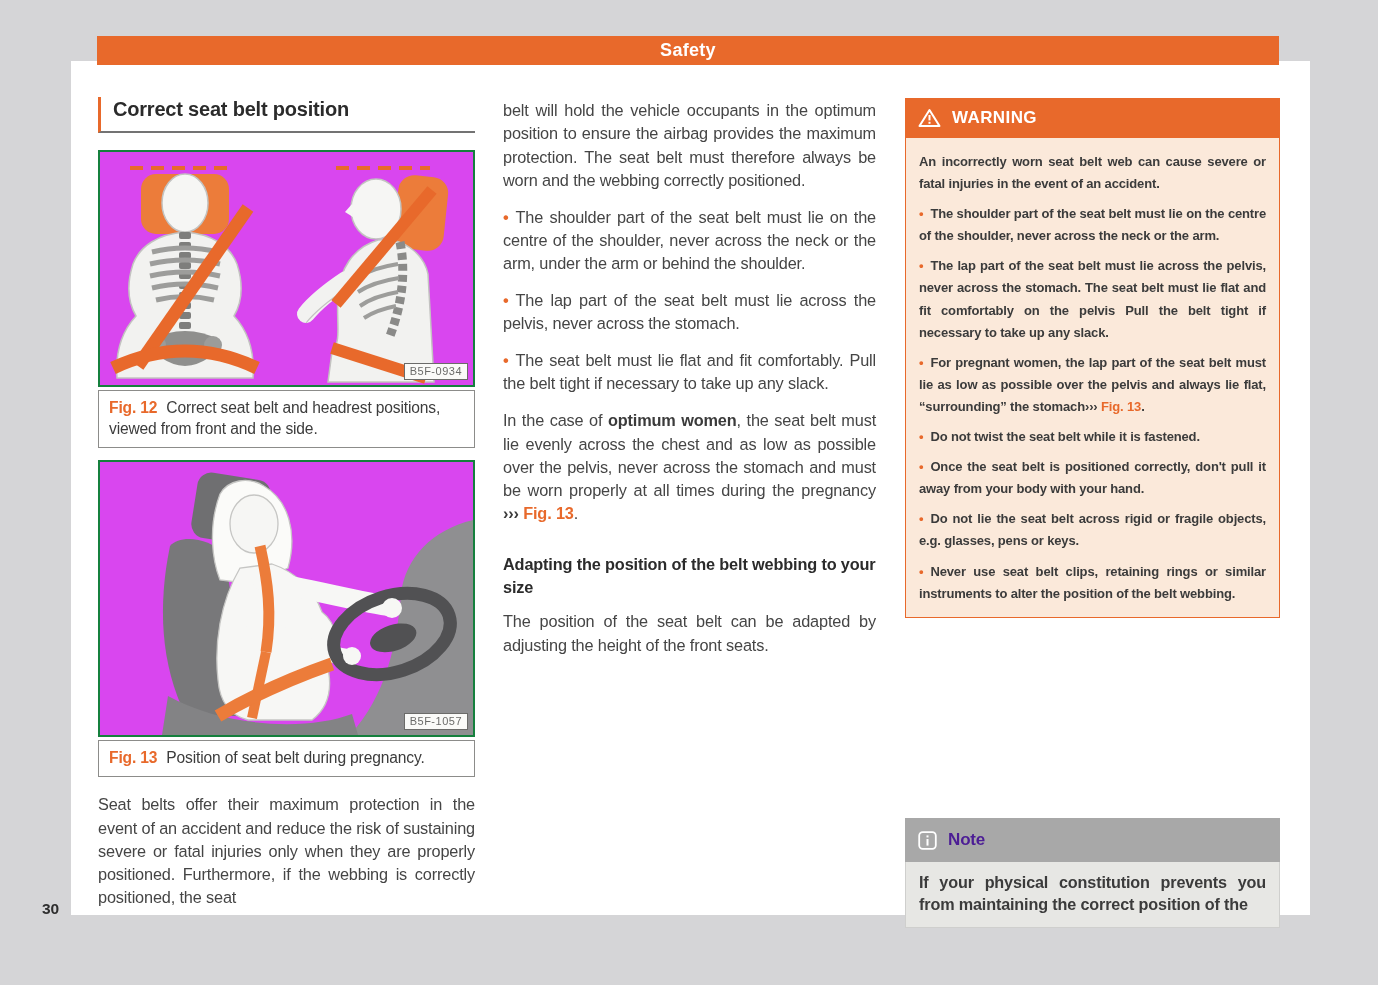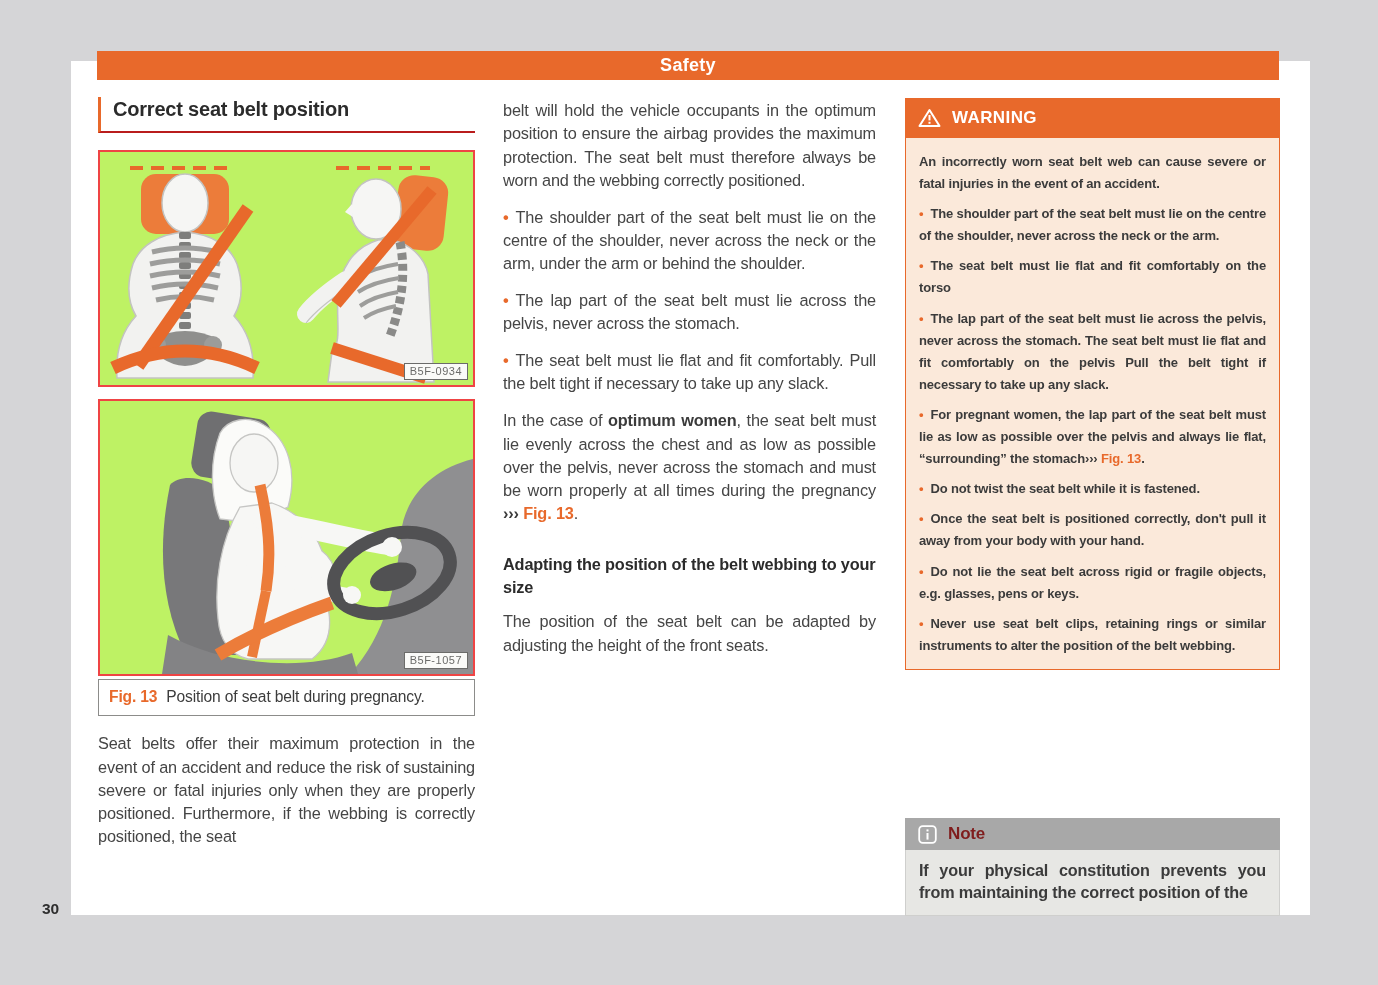--- a/index.html
+++ b/index.html
@@ -5,39 +5,39 @@
   * { margin:0; padding:0; box-sizing:border-box; }
   html,body { background:#c9c9cb; }
   .canvas {
     position:relative; width:1378px; height:985px; overflow:hidden;
     background:#d5d5d7;
     font-family:"Liberation Sans", sans-serif;
     color:#454545;
   }
   .page { position:absolute; left:71px; top:61px; width:1239px; height:854px; background:#ffffff; }
   .safety-bar {
-    position:absolute; left:97px; top:51px; width:1182px; height:29px;
+    position:absolute; left:97px; top:36px; width:1182px; height:29px;
     background:#e8692b; color:#fff; display:flex; align-items:center; justify-content:center;
     font-weight:bold; font-size:18px; letter-spacing:.3px;
   }
   .pagenum { position:absolute; left:42px; top:900px; font-size:15.5px; font-weight:bold; color:#2e2e2e; }
 
   
   .col { position:absolute; text-align:justify; font-size:16.3px; line-height:23.3px; letter-spacing:-0.15px; }
   .col-left  { left:98px;  top:97px; width:377px; }
   .col-mid   { left:503px; top:99px; width:373px; }
   .col-right { left:905px; top:98px; width:375px; text-align:left; }
 
   
   .heading {
     font-size:20px; font-weight:bold; color:#2b2b2b; letter-spacing:-0.2px;
-    border-left:3px solid #e8692b; border-bottom:2px solid #b91c1c;
+    border-left:3px solid #e8692b; border-bottom:2px solid #737373;
     padding:1px 0 10px 12px; margin-bottom:17px; text-align:left;
   }
-  .figure { position:relative; border:2px solid #ef4444; background:#bef264; overflow:hidden; }
+  .figure { position:relative; border:2px solid #15803d; background:#d946ef; overflow:hidden; }
   .fig12 { height:237px; }
   .fig13 { height:277px; margin-top:12px; }
   .figure svg { display:block; width:100%; height:100%; }
   .figcode {
     position:absolute; right:5px; bottom:5px; background:#fafaf8; border:1px solid #6b6b69;
     font-size:11px; line-height:15px; color:#6b6b69; padding:0 5px; letter-spacing:.5px;
   }
   .caption {
     border:1px solid #8c8c8a; margin-top:3px; padding:6px 10px 8px;
     font-size:15.6px; line-height:21px; color:#3c3c3c; text-align:left;
@@ -62,22 +62,22 @@
     background:#fbe9da; border:1px solid #e8692b; border-top:none;
     padding:13px 13px 12px; font-weight:bold; color:#3b3b3b;
     font-size:13px; line-height:22.1px; text-align:justify; letter-spacing:-0.15px;
   }
   .warnbody p { margin:0 0 8px; }
   .warnbody p:last-child { margin-bottom:0; }
 
   
   .notebox { position:absolute; left:0; top:720px; width:375px; }
   .notehead {
-    background:#a8a8a8; height:32px; display:flex; align-items:center; gap:11px;
-    padding-left:13px; color:#7f1d1d; font-weight:bold; font-size:17px;
+    background:#a8a8a8; height:44px; display:flex; align-items:center; gap:11px;
+    padding-left:13px; color:#4c1d95; font-weight:bold; font-size:17px;
   }
   .notebody {
     background:#e7e7e4; border:1px solid #cfcfcd; border-top:none;
     padding:9px 13px 11px; font-weight:600; color:#3b3b3b;
     font-size:16.2px; line-height:22.3px; text-align:justify; letter-spacing:-0.15px;
   }
 </style>
 </head>
 <body>
 
@@ -146,20 +146,21 @@
             <path d="M299 126 Q 273 130 258 140"></path>
           <path d="M298 140 Q 274 144 260 154"></path>
             <path d="M296 154 Q 276 158 264 166"></path>
         </g>
 
         <line x1="332" y1="38" x2="236" y2="152" stroke="#e8692b" stroke-width="12"></line>
         <line x1="232" y1="196" x2="326" y2="226" stroke="#e8692b" stroke-width="12"></line>
       </svg>
       <div class="figcode">B5F-0934</div>
     </div>
+    <div class="caption"><span class="figlabel">Fig. 12</span><span>Correct seat belt and headrest positions, viewed from front and the side.</span></div>
 
     <div class="figure fig13">
       <svg viewBox="0 0 373 273">
 
         <path d="M373 58 L 373 273 L 250 273 C 286 234 297 182 301 132 C 305 96 332 68 373 58 Z" fill="#8f8f91"></path>
 
         <rect x="94" y="14" width="74" height="66" rx="14" fill="#6f6f71" transform="rotate(9 131 47)"></rect>
         <rect x="122" y="76" width="13" height="18" fill="#6f6f71"></rect>
         <path d="M70 84 C 58 142 60 202 86 254 L 152 254 L 124 92 C 110 76 80 72 70 84 Z" fill="#78787a"></path>
         <path d="M68 234 C 122 264 204 270 252 252 L 258 273 L 62 273 Z" fill="#838385"></path>
@@ -212,21 +213,20 @@
         <svg width="23" height="20" viewBox="0 0 23 20">
           <path d="M11.5 2 L21.5 18 H1.5 Z" fill="none" stroke="#fff" stroke-width="2" stroke-linejoin="round"></path>
           <rect x="10.5" y="7" width="2" height="5.4" fill="#fff"></rect>
           <rect x="10.5" y="13.8" width="2" height="2" fill="#fff"></rect>
         </svg>
         <span>WARNING</span>
       </div>
       <div class="warnbody">
         <p>An incorrectly worn seat belt web can cause severe or fatal injuries in the event of an accident.</p>
         <p><span class="dot">•</span><span>The shoulder part of the seat belt must lie on the centre of the shoulder, never across the neck or the arm.</span></p>
-        <p><span class="dot">•</span><span>The seat belt must lie flat and fit comfortably on the torso</span></p>
         <p><span class="dot">•</span><span>The lap part of the seat belt must lie across the pelvis, never across the stomach. The seat belt must lie flat and fit comfortably on the pelvis Pull the belt tight if necessary to take up any slack.</span></p>
         <p><span class="dot">•</span><span>For pregnant women, the lap part of the seat belt must lie as low as possible over the pelvis and always lie flat, “surrounding” the stomach</span><span>›››</span> <span class="ref-orange">Fig. 13</span><span>.</span></p>
         <p><span class="dot">•</span><span>Do not twist the seat belt while it is fastened.</span></p>
         <p><span class="dot">•</span><span>Once the seat belt is positioned correctly, don't pull it away from your body with your hand.</span></p>
         <p><span class="dot">•</span><span>Do not lie the seat belt across rigid or fragile objects, e.g. glasses, pens or keys.</span></p>
         <p><span class="dot">•</span><span>Never use seat belt clips, retaining rings or similar instruments to alter the position of the belt webbing.</span></p>
       </div>
     </div>
 
     <div class="notebox">

